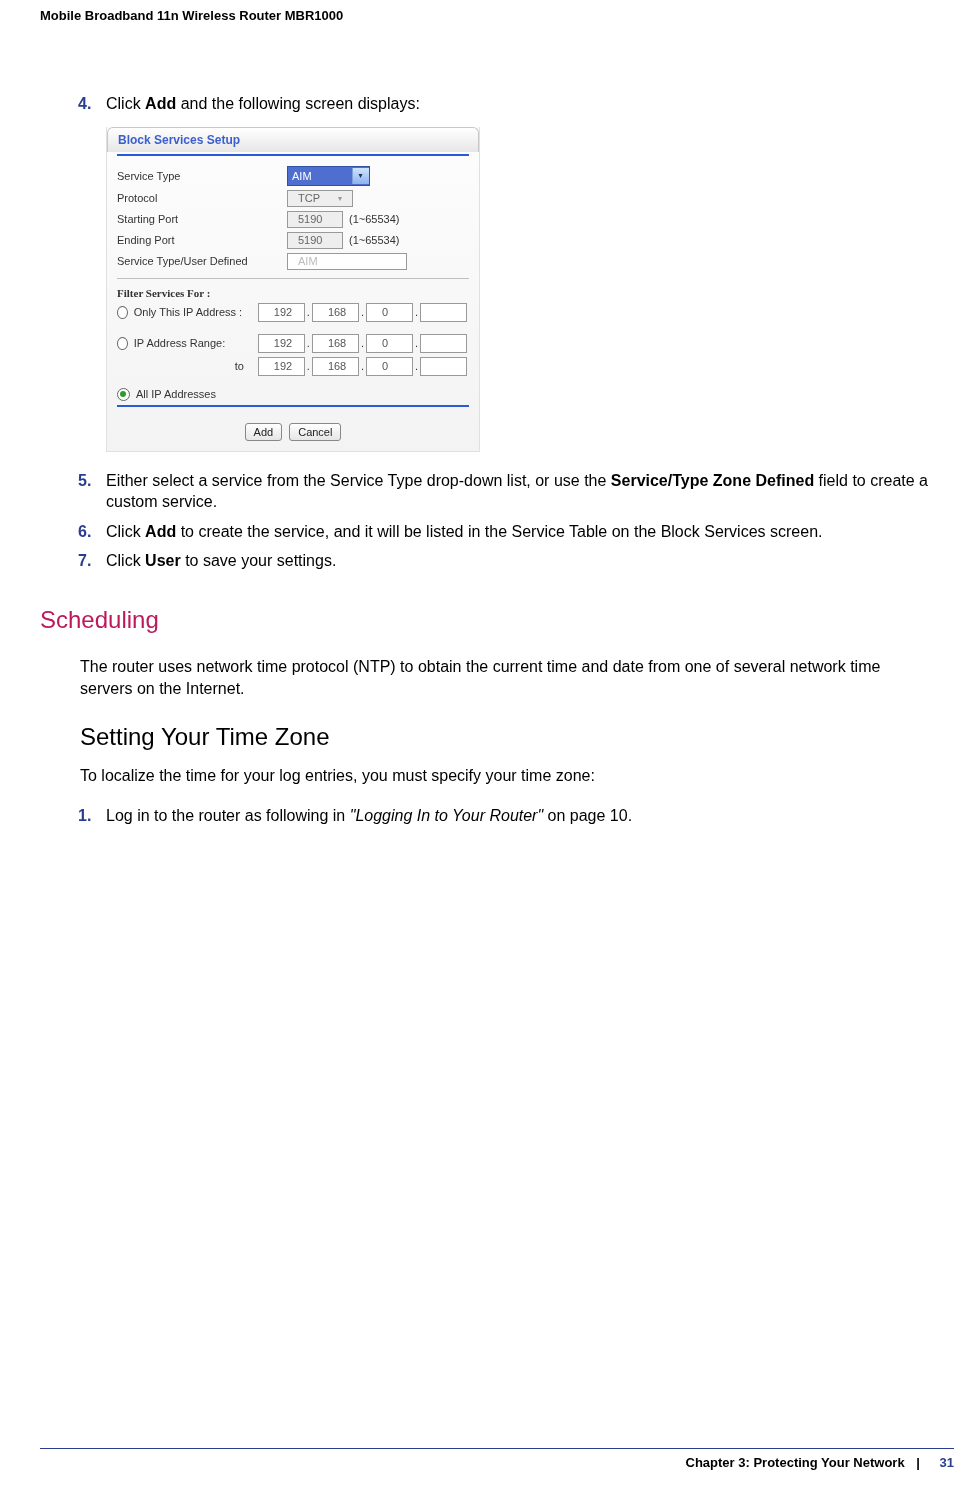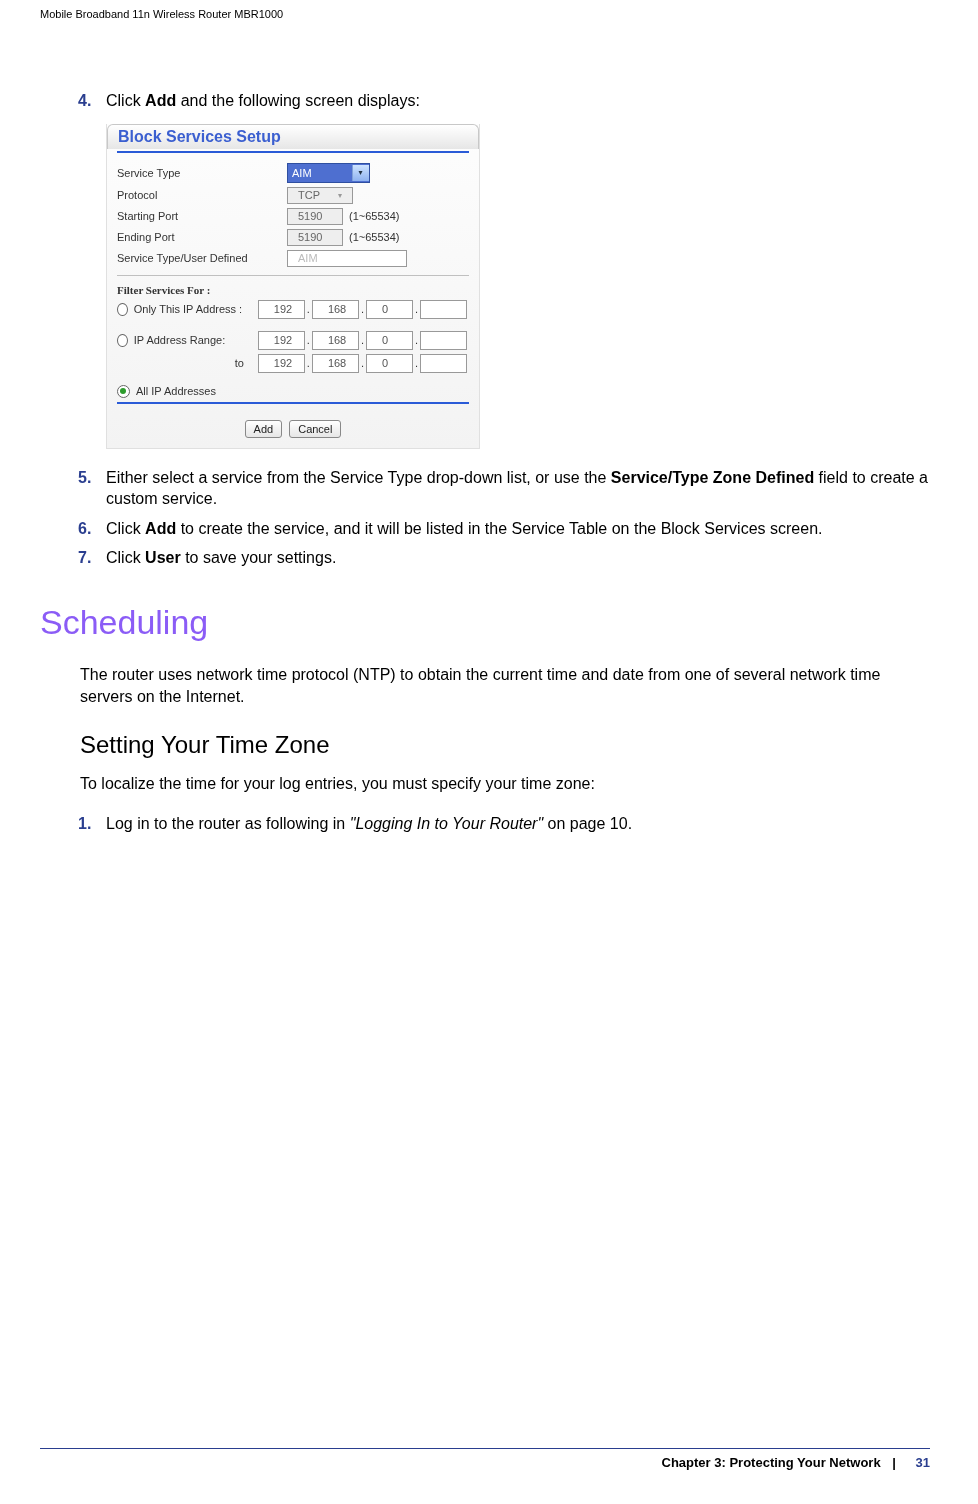--- a/index.html
+++ b/index.html
@@ -10,22 +10,22 @@
     background: #fff;
     width: 978px;
     height: 1504px;
     position: relative;
     box-sizing: border-box;
   }
   .page {
     padding: 8px 40px 40px 40px;
   }
   .doc-header {
-    font-size: 11px;
-    font-weight: normal;
+    font-size: 13px;
+    font-weight: bold;
     color: #000;
     margin-bottom: 70px;
   }
   .step-list {
     padding-left: 66px;
   }
   .step {
     position: relative;
     margin-bottom: 8px;
     font-size: 16px;
@@ -55,21 +55,21 @@
   .router-shot .rs-tab {
     background: linear-gradient(#ffffff, #e6e6e6);
     border: 1px solid #c8c8c8;
     border-bottom: none;
     border-radius: 6px 6px 0 0;
     height: 24px;
     display: flex;
     align-items: center;
     padding-left: 10px;
     color: #3b5fd0;
-    font-size: 16px;
+    font-size: 12px;
     font-weight: bold;
   }
   .router-shot hr.major {
     border: none;
     border-top: 2px solid #2a5bd7;
     margin: 2px 10px 8px 10px;
   }
   .router-shot hr.thin {
     border: none;
     border-top: 1px solid #c0c0c0;
@@ -138,42 +138,42 @@
     border-radius: 3px;
     font-size: 11px;
     padding: 2px 8px;
     margin: 0 2px;
     color: #222;
     cursor: pointer;
   }
 
   h1.sched {
     font-family: "Trebuchet MS", "Segoe UI", Arial, sans-serif;
-    font-size: 34px;
+    font-size: 24px;
     font-weight: normal;
-    color: #8b5cf6;
+    color: #be185d;
     margin: 34px 0 22px 0;
   }
   .body-para {
     font-size: 16px;
     line-height: 1.35;
     margin: 0 0 24px 40px;
     padding-right: 30px;
   }
   h2.stz {
     font-family: "Trebuchet MS", "Segoe UI", Arial, sans-serif;
     font-size: 24px;
     font-weight: normal;
     color: #000;
     margin: 8px 0 14px 40px;
   }
 
   .footer {
     position: absolute;
-    left: 40px; right: 48px; bottom: 34px;
+    left: 40px; right: 24px; bottom: 34px;
     border-top: 1px solid #2a3e8f;
     padding-top: 6px;
     text-align: right;
     font-size: 13px;
   }
   .footer .chap, .footer .sep { font-weight: bold; color: #000; }
   .footer .pg { font-weight: bold; color: #2a3e8f; margin-left: 8px; }
 </style>
 </head>
 <body>

